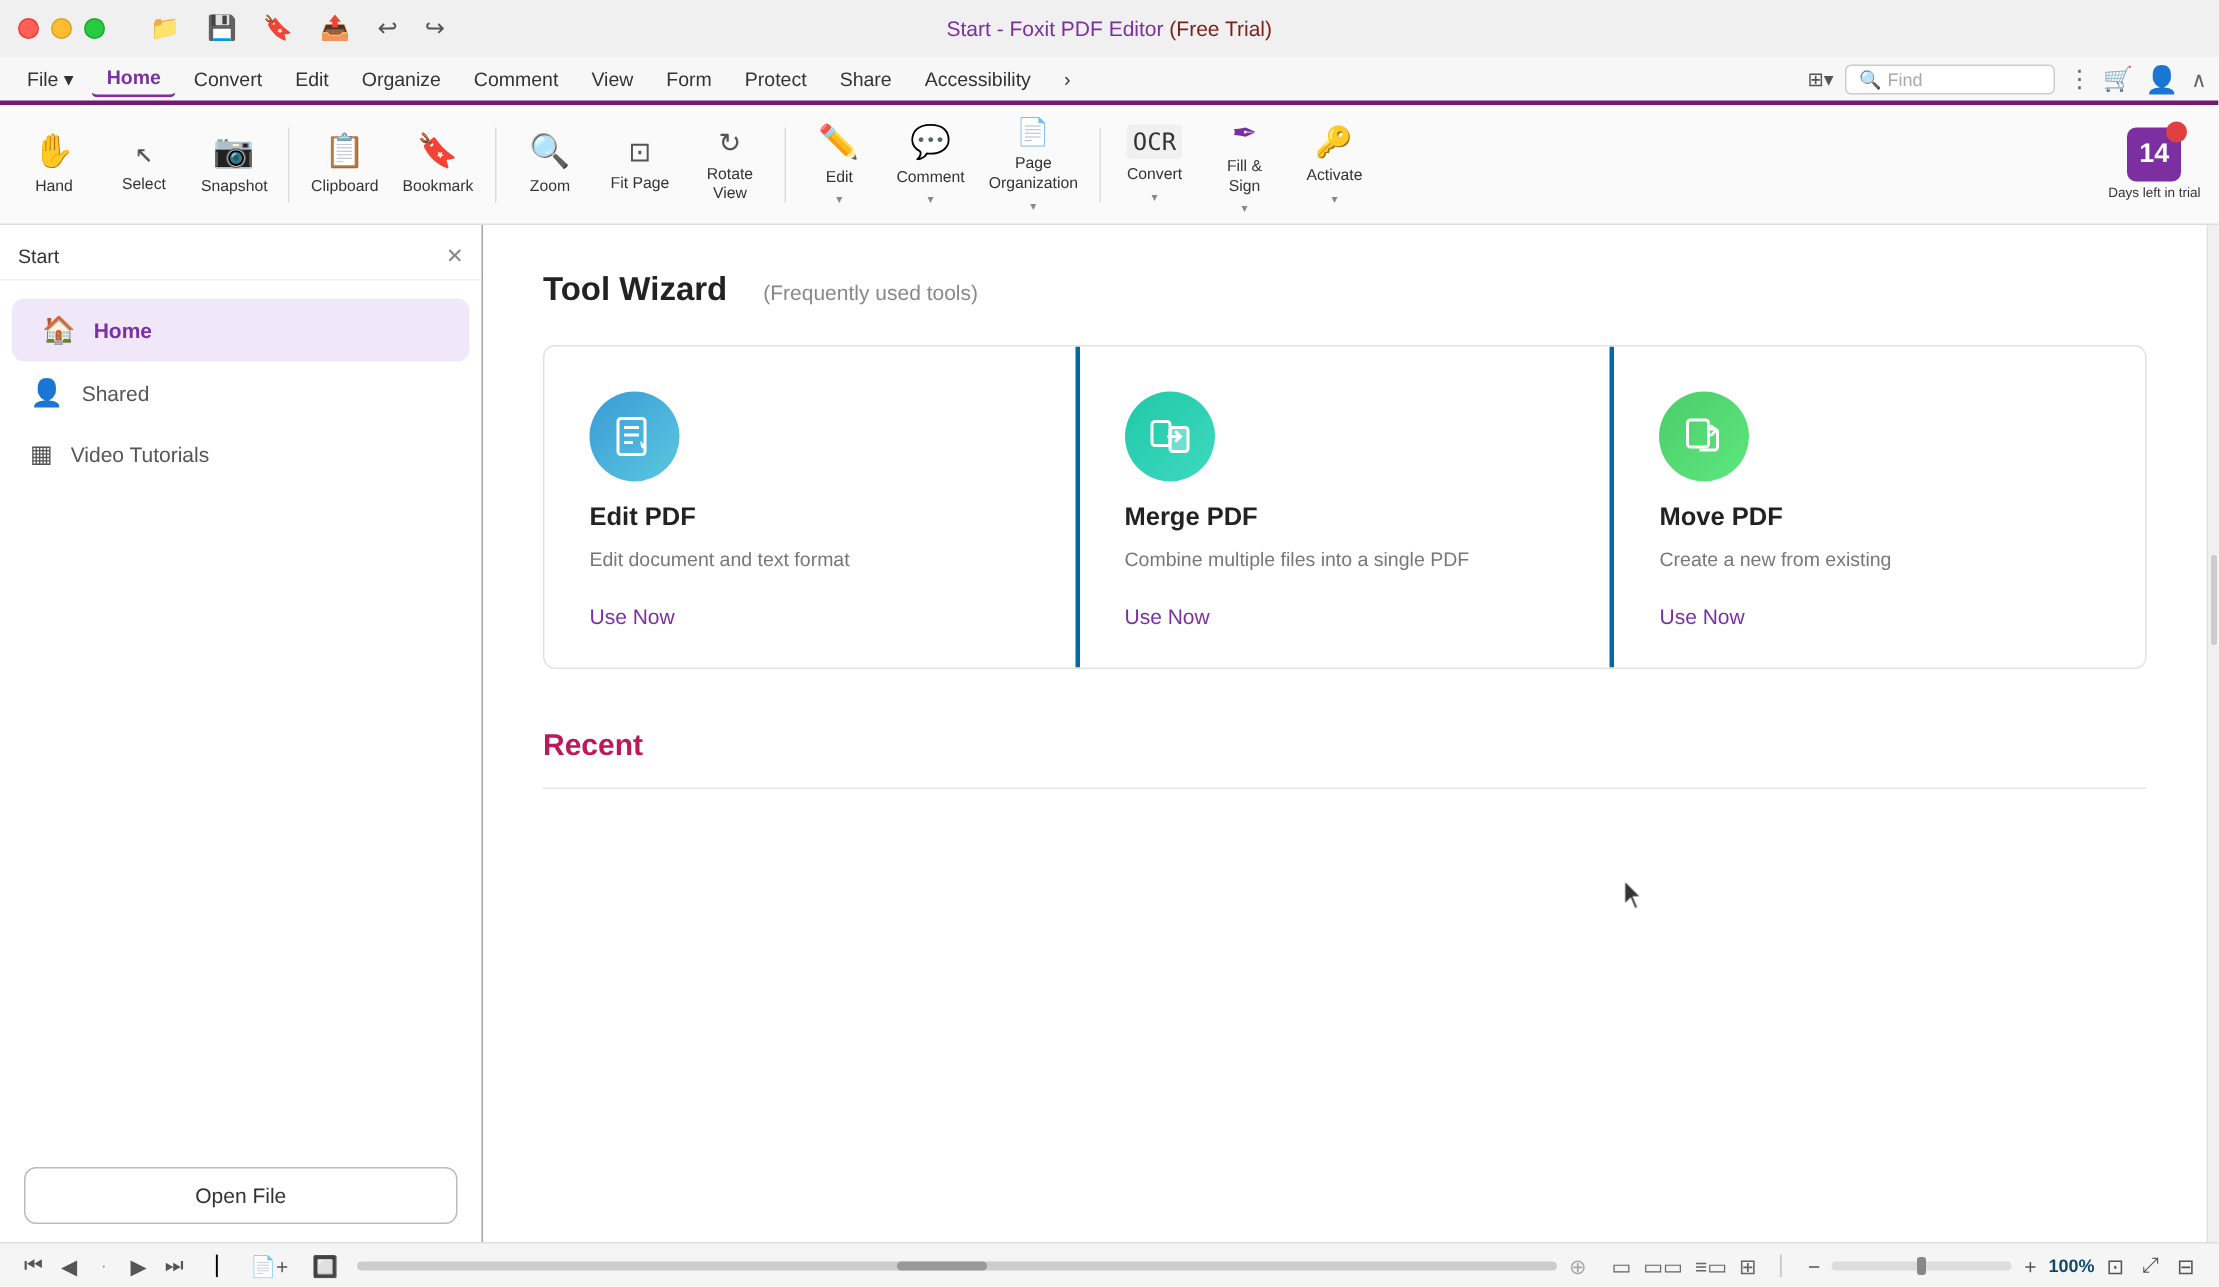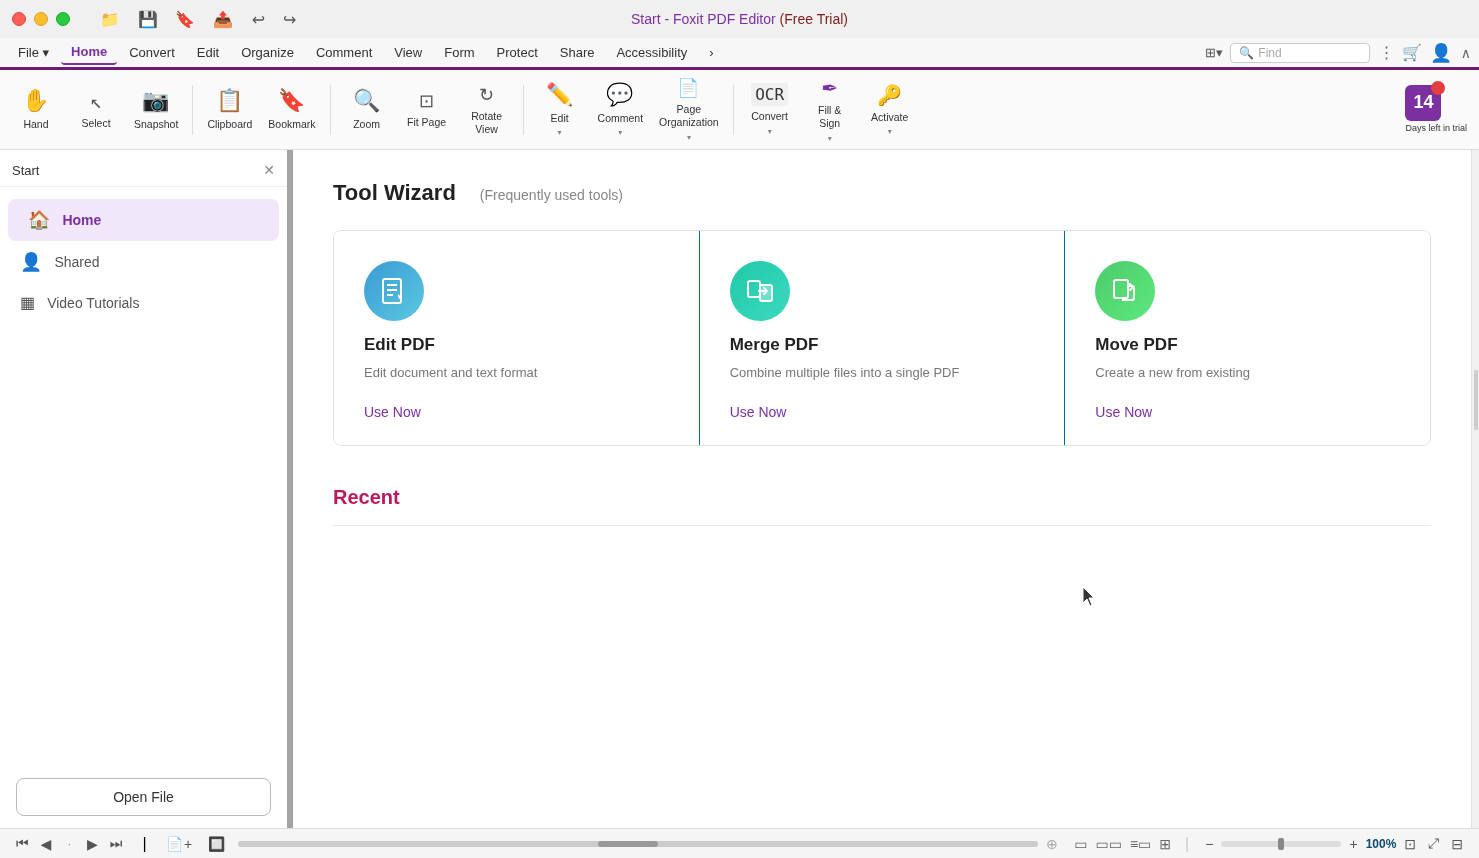--- a/index.html
+++ b/index.html
@@ -66,21 +66,21 @@
     .tool-btn {
       display: flex; flex-direction: column; align-items: center; justify-content: center;
       min-width: 56px; height: 70px; padding: 4px 6px;
       cursor: pointer; border-radius: 4px; gap: 4px;
       font-size: 11px; color: #333; border: none; background: none;
     }
     .tool-icon { font-size: 22px; color: #555; }
     .tool-label { font-size: 10.5px; text-align: center; line-height: 1.2; color: #333; }
     .tool-separator { width: 1px; height: 50px; background: #ddd; margin: 0 4px; }
     .days-left-btn {
-      display: flex; flex-direction: column; align-items: flex-start; justify-content: center;
+      display: flex; flex-direction: column; align-items: center; justify-content: center;
       min-width: 64px; height: 70px; padding: 4px;
       background: none; border: none; cursor: pointer; margin-left: 2px;
     }
     .days-badge {
       width: 36px; height: 36px; background: #7b2fa0;
       border-radius: 6px; display: flex; align-items: center; justify-content: center;
       color: white; font-size: 18px; font-weight: bold; position: relative;
     }
     .days-badge-corner {
       position: absolute; top: -4px; right: -4px;
@@ -91,23 +91,23 @@
     .days-label { font-size: 9px; text-align: center; color: #333; line-height: 1.3; margin-top: 2px; }
 
     
     .main-layout {
       display: flex;
       height: calc(858px - 38px - 32px - 80px - 30px);
     }
 
     
     .sidebar {
-      width: 293px;
+      width: 322px;
       background: white;
-      border-right: 6px solid #a3a3a3;
+      border-right: 1px solid #a3a3a3;
       display: flex;
       flex-direction: column;
       padding: 12px 0;
     }
     .tab-bar {
       display: flex; align-items: center;
       padding: 0 12px 8px 12px;
       border-bottom: 1px solid #eee;
     }
     .tab-title { font-size: 13px; color: #333; font-weight: 500; }
@@ -146,21 +146,21 @@
       font-size: 22px; font-weight: 600; color: #222;
       margin-bottom: 24px; display: flex; align-items: baseline; gap: 24px;
     }
     .tool-wizard-subtitle { font-size: 14px; color: #888; font-weight: 400; }
 
     .wizard-cards {
       display: flex; gap: 0; border: 1px solid #e0e0e0; border-radius: 8px; overflow: hidden; margin-bottom: 40px;
     }
     .wizard-card {
       flex: 1; padding: 30px 30px 24px 30px;
-      border-right: 1px solid #0369a1; background: white; cursor: pointer;
+      border-right: 3px solid #0369a1; background: white; cursor: pointer;
     }
     .wizard-card:last-child { border-right: none; }
 
     .card-icon-circle {
       width: 60px; height: 60px; border-radius: 50%;
       display: flex; align-items: center; justify-content: center;
       margin-bottom: 14px; font-size: 26px; color: white;
     }
     .card-icon-blue { background: linear-gradient(135deg, #3a9bd5, #5bc8e0); }
     .card-icon-teal { background: linear-gradient(135deg, #20c9a6, #3dd9c0); }

